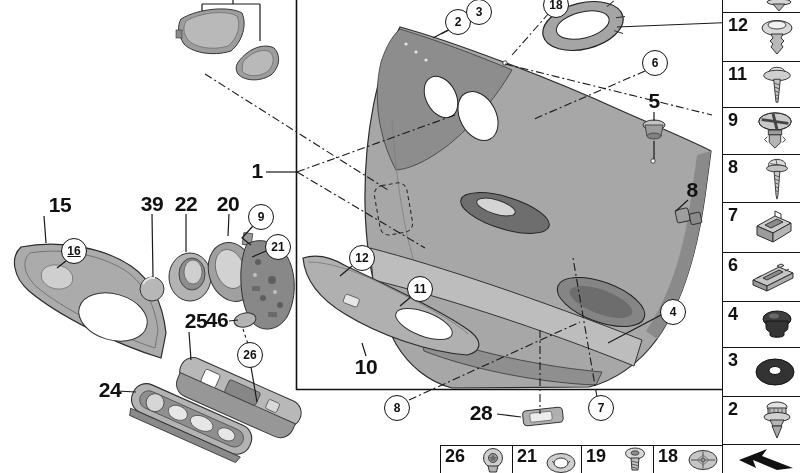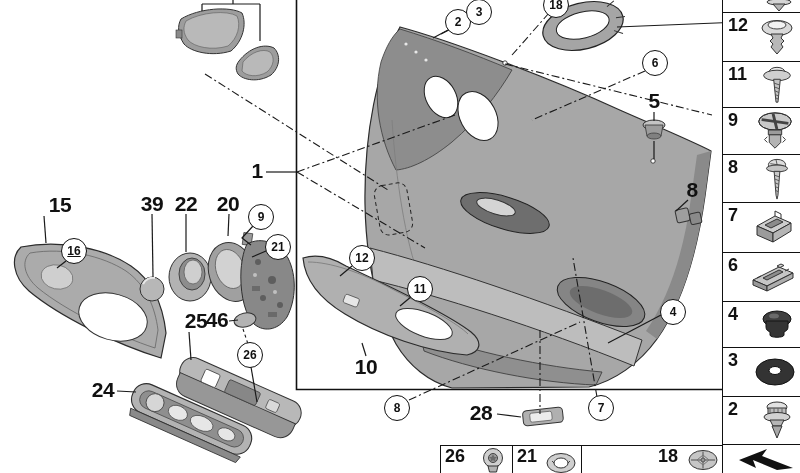--- a/index.html
+++ b/index.html
@@ -196,21 +196,21 @@
   <div id="overlay">
       <div class="plain-label" style="left: 257px; top: 171px;">1</div>
       <div class="plain-label" style="left: 654px; top: 101px;">5</div>
       <div class="plain-label" style="left: 366px; top: 367px;">10</div>
       <div class="plain-label" style="left: 692px; top: 190px;">8</div>
       <div class="plain-label" style="left: 60px; top: 205px;">15</div>
       <div class="plain-label" style="left: 759px; top: 22px;">17</div>
       <div class="plain-label" style="left: 228px; top: 204px;">20</div>
       <div class="plain-label" style="left: 186px; top: 204px;">22</div>
       <div class="plain-label" style="left: 152px; top: 204px;">39</div>
-      <div class="plain-label" style="left: 103px; top: 390px; text-align: center;">24</div>
+      <div class="plain-label" style="left: 110px; top: 390px; text-align: center;">24</div>
       <div class="plain-label" style="left: 196px; top: 321px;">25</div>
       <div class="plain-label" style="left: 217px; top: 320px;">46</div>
       <div class="plain-label" style="left: 481px; top: 413px; text-align: right;">28</div>
       <div class="callout" style="left: 458px; top: 22px;">2</div>
       <div class="callout" style="left: 479px; top: 12px;">3</div>
       <div class="callout" style="left: 556px; top: 5px;">18</div>
       <div class="callout" style="left: 655px; top: 63px;">6</div>
       <div class="callout" style="left: 673px; top: 312px;">4</div>
       <div class="callout" style="left: 601px; top: 408px;">7</div>
       <div class="callout" style="left: 397px; top: 408px;">8</div>
@@ -330,20 +330,29 @@
           </svg></span>
       </div>
       <div class="row-cell" style="left: 72px; width: 69px;">
         <span class="row-num">21</span>
         <span class="row-icon"><svg width="38" height="26" viewBox="0 0 38 26">
             <ellipse cx="19" cy="16" rx="14" ry="9.5" fill="#cfcfcf" stroke="#333"></ellipse>
             <path d="M10,14 l3,3 1,-4 3,3 2,-4 2,4 3,-3 1,4 3,-3" fill="none" stroke="#444"></path>
             <ellipse cx="19" cy="16" rx="7" ry="5" fill="#fff" stroke="#333"></ellipse>
           </svg></span>
       </div>
+      <div class="row-cell" style="left: 141px; width: 72px;">
+        <span class="row-num">19</span>
+        <span class="row-icon"><svg width="34" height="26" viewBox="0 0 34 26">
+            <ellipse cx="17" cy="6.5" rx="9.5" ry="5.5" fill="#d9d9d9" stroke="#333"></ellipse>
+            <ellipse cx="17" cy="6" rx="4" ry="2.2" fill="#8f8f8f" stroke="#444"></ellipse>
+            <path d="M13,11 h8 l-1,12 h-6 Z" fill="#c3c3c3" stroke="#333"></path>
+            <path d="M13.5,14 l6.5,1.6 M13.8,17 l5.8,1.5 M14.1,20 l5,1.4" stroke="#555" fill="none"></path>
+          </svg></span>
+      </div>
       <div class="row-cell" style="left: 213px; width: 69px;">
         <span class="row-num">18</span>
         <span class="row-icon"><svg width="38" height="26" viewBox="0 0 38 26">
             <ellipse cx="19" cy="13" rx="14" ry="9.5" fill="#c6c6c6" stroke="#333"></ellipse>
             <path d="M7,13 h24 M19,4.5 v17" stroke="#8a8a8a" stroke-width="2"></path>
             <path d="M19,8 l6,5 -6,5 -6,-5 Z" fill="none" stroke="#777"></path>
             <circle cx="19" cy="13" r="2" fill="#999" stroke="#555"></circle>
           </svg></span>
       </div>
     </div>

